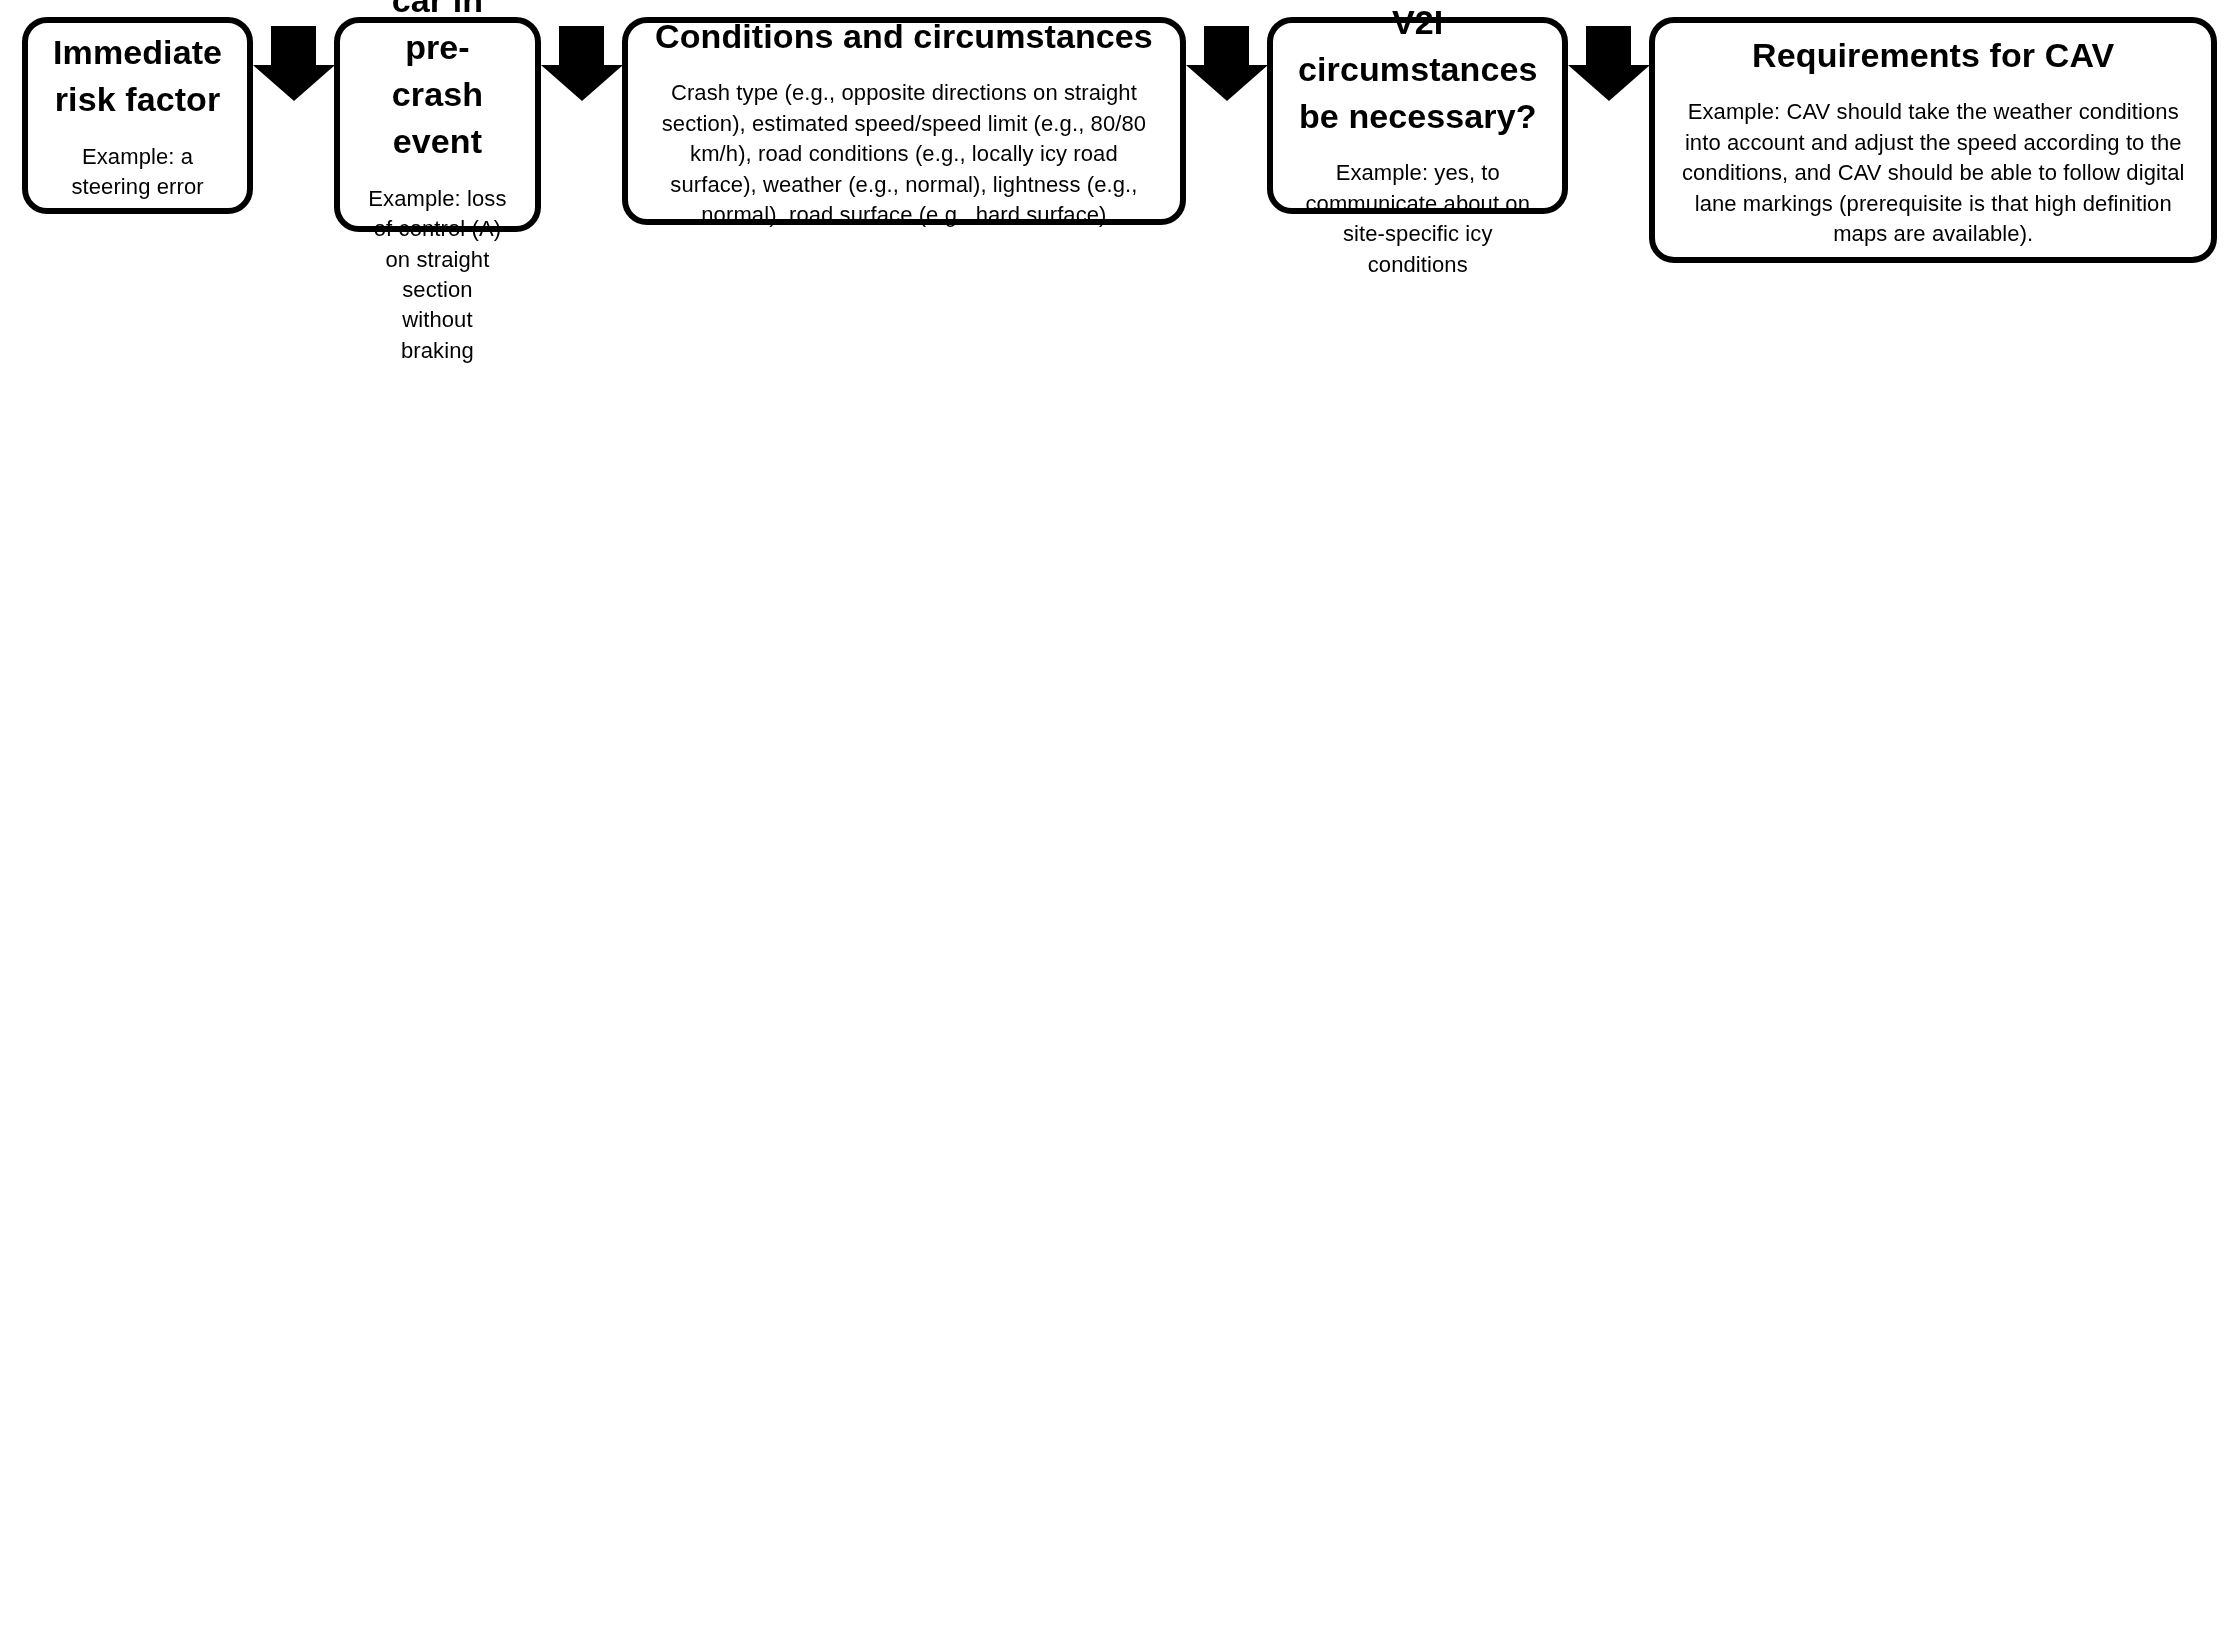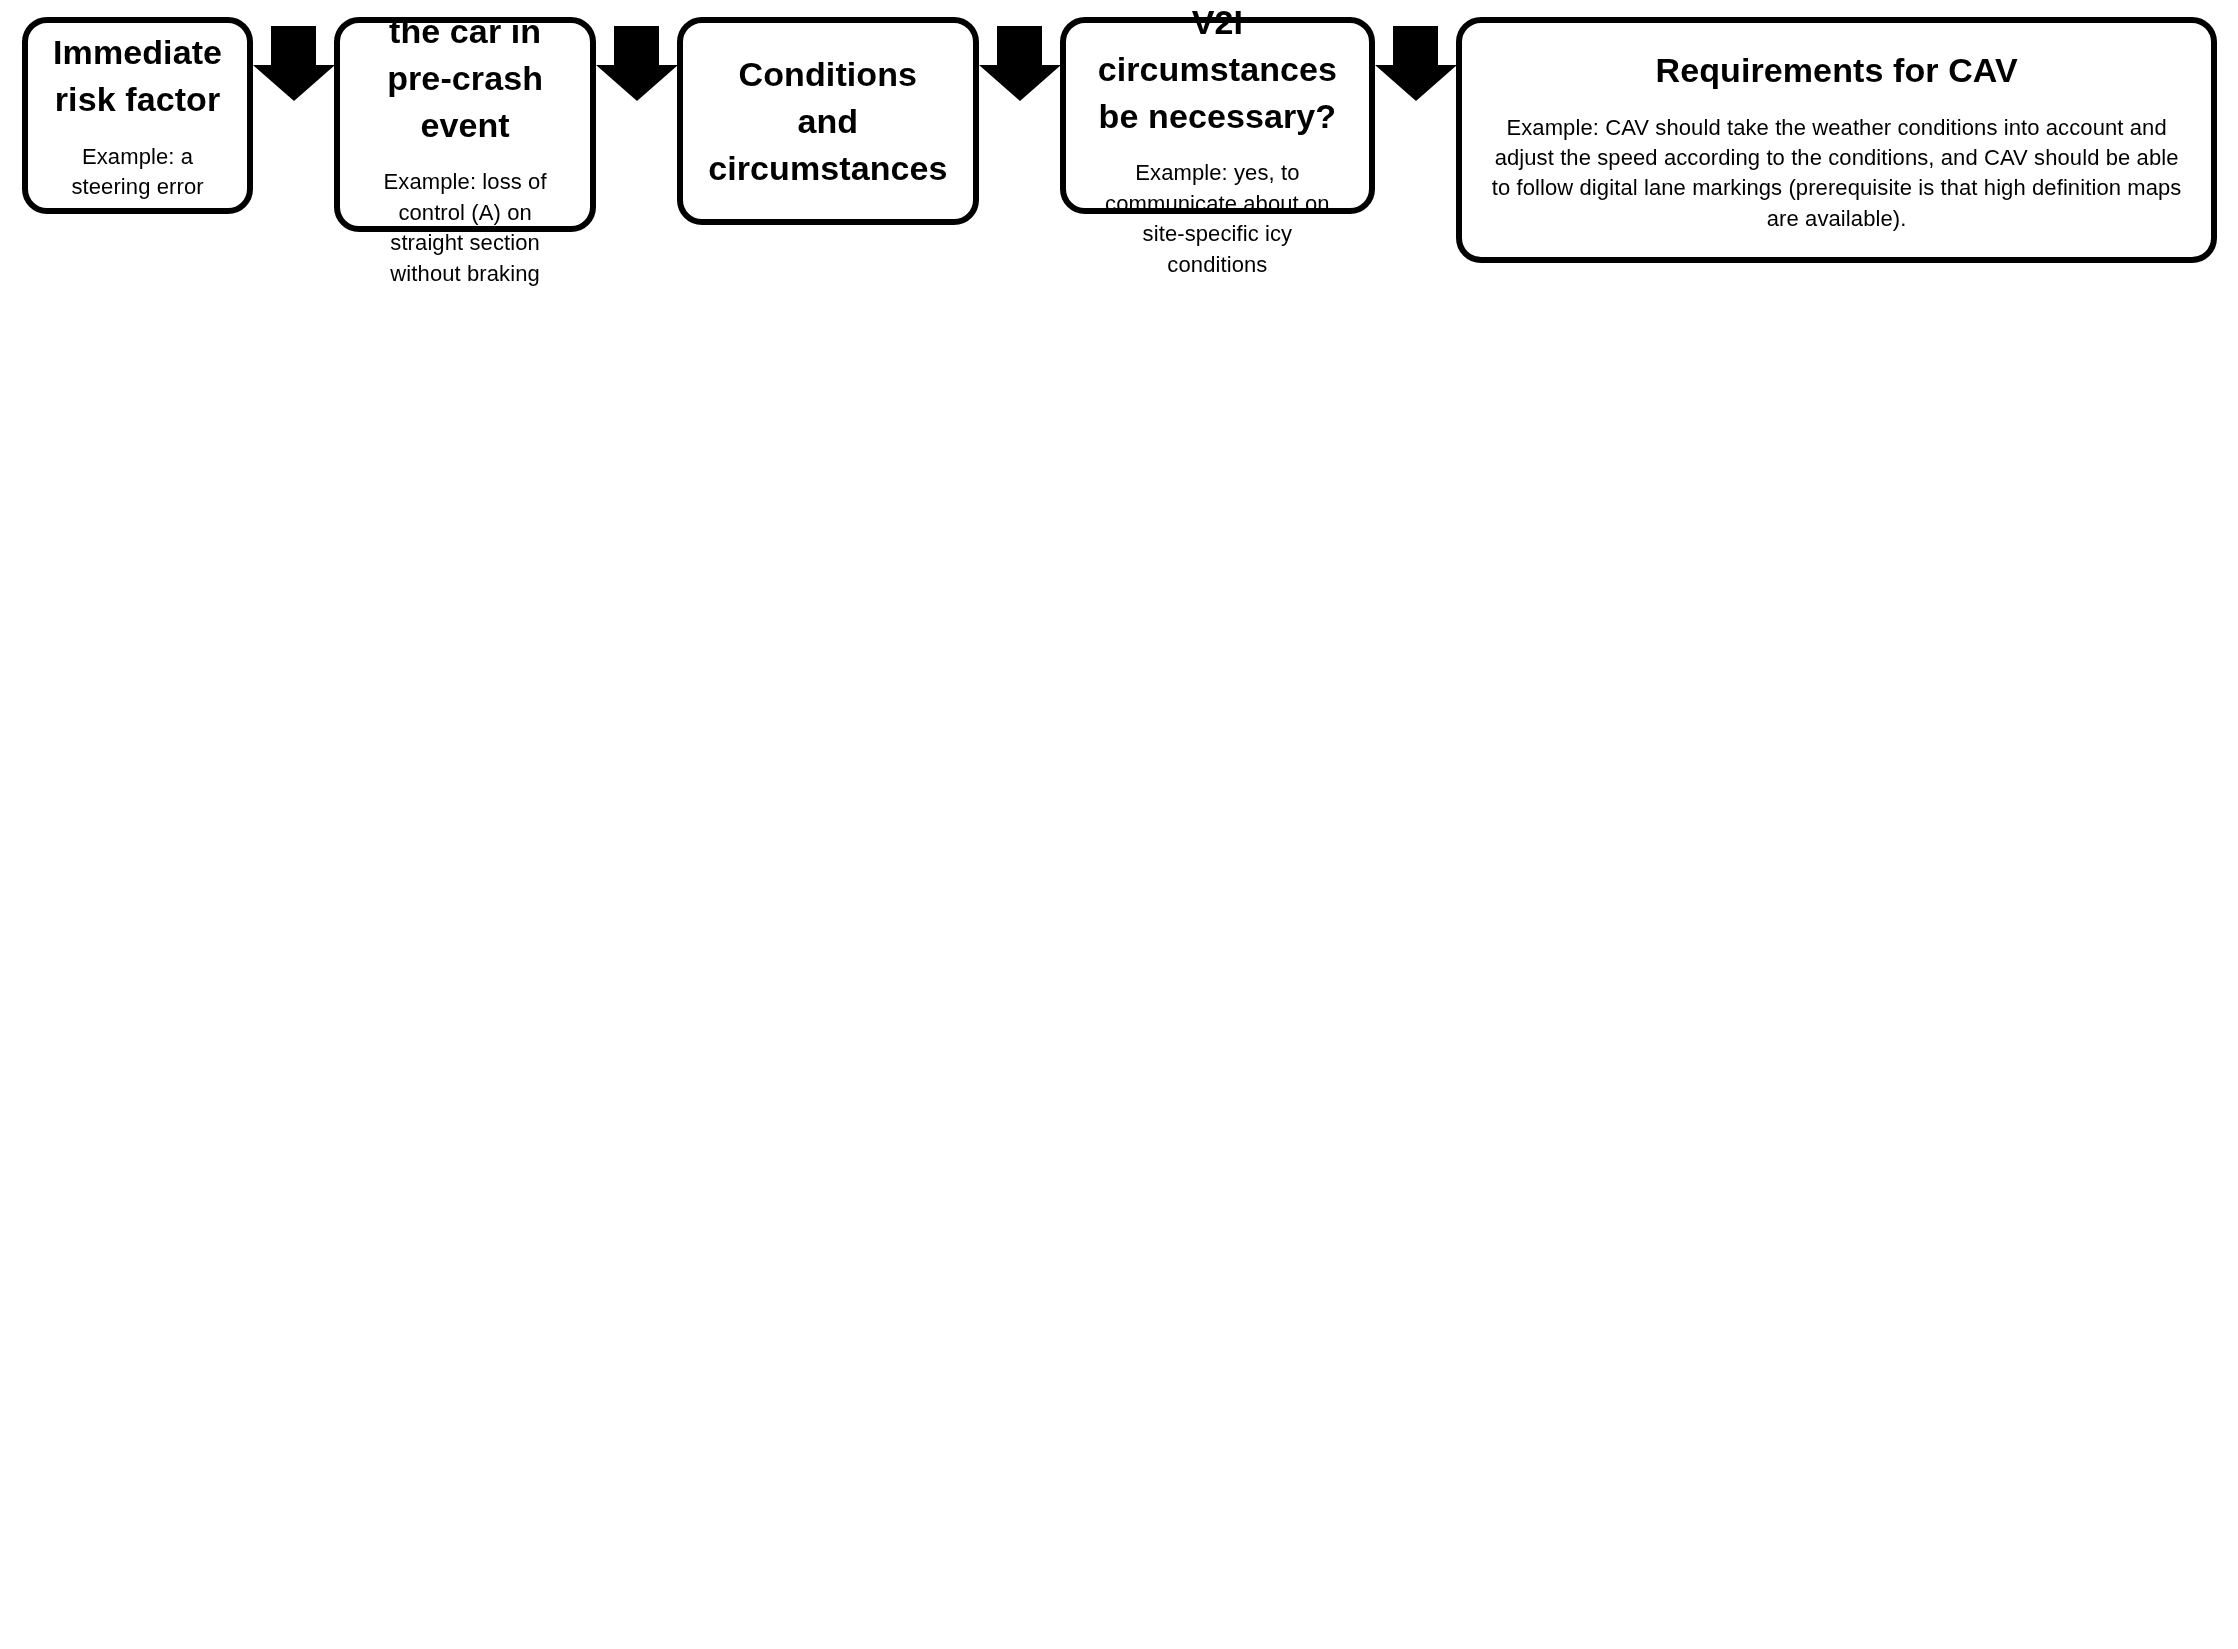--- a/index.html
+++ b/index.html
@@ -116,20 +116,21 @@
 
   <div class="arrow-wrap">
     <span class="arrow">
       <span class="shaft"></span>
       <span class="head"></span>
     </span>
   </div>
 
   <div class="node n2">
     <p class="node-title">Conditions and circumstances</p>
+    <p class="node-body">Crash type (e.g., opposite directions on straight section), estimated speed/speed limit (e.g., 80/80 km/h), road conditions (e.g., locally icy road surface), weather (e.g., normal), lightness (e.g., normal), road surface (e.g., hard surface)</p>
   </div>
 
   <div class="arrow-wrap">
     <span class="arrow">
       <span class="shaft"></span>
       <span class="head"></span>
     </span>
   </div>
 
   <div class="node n3">

